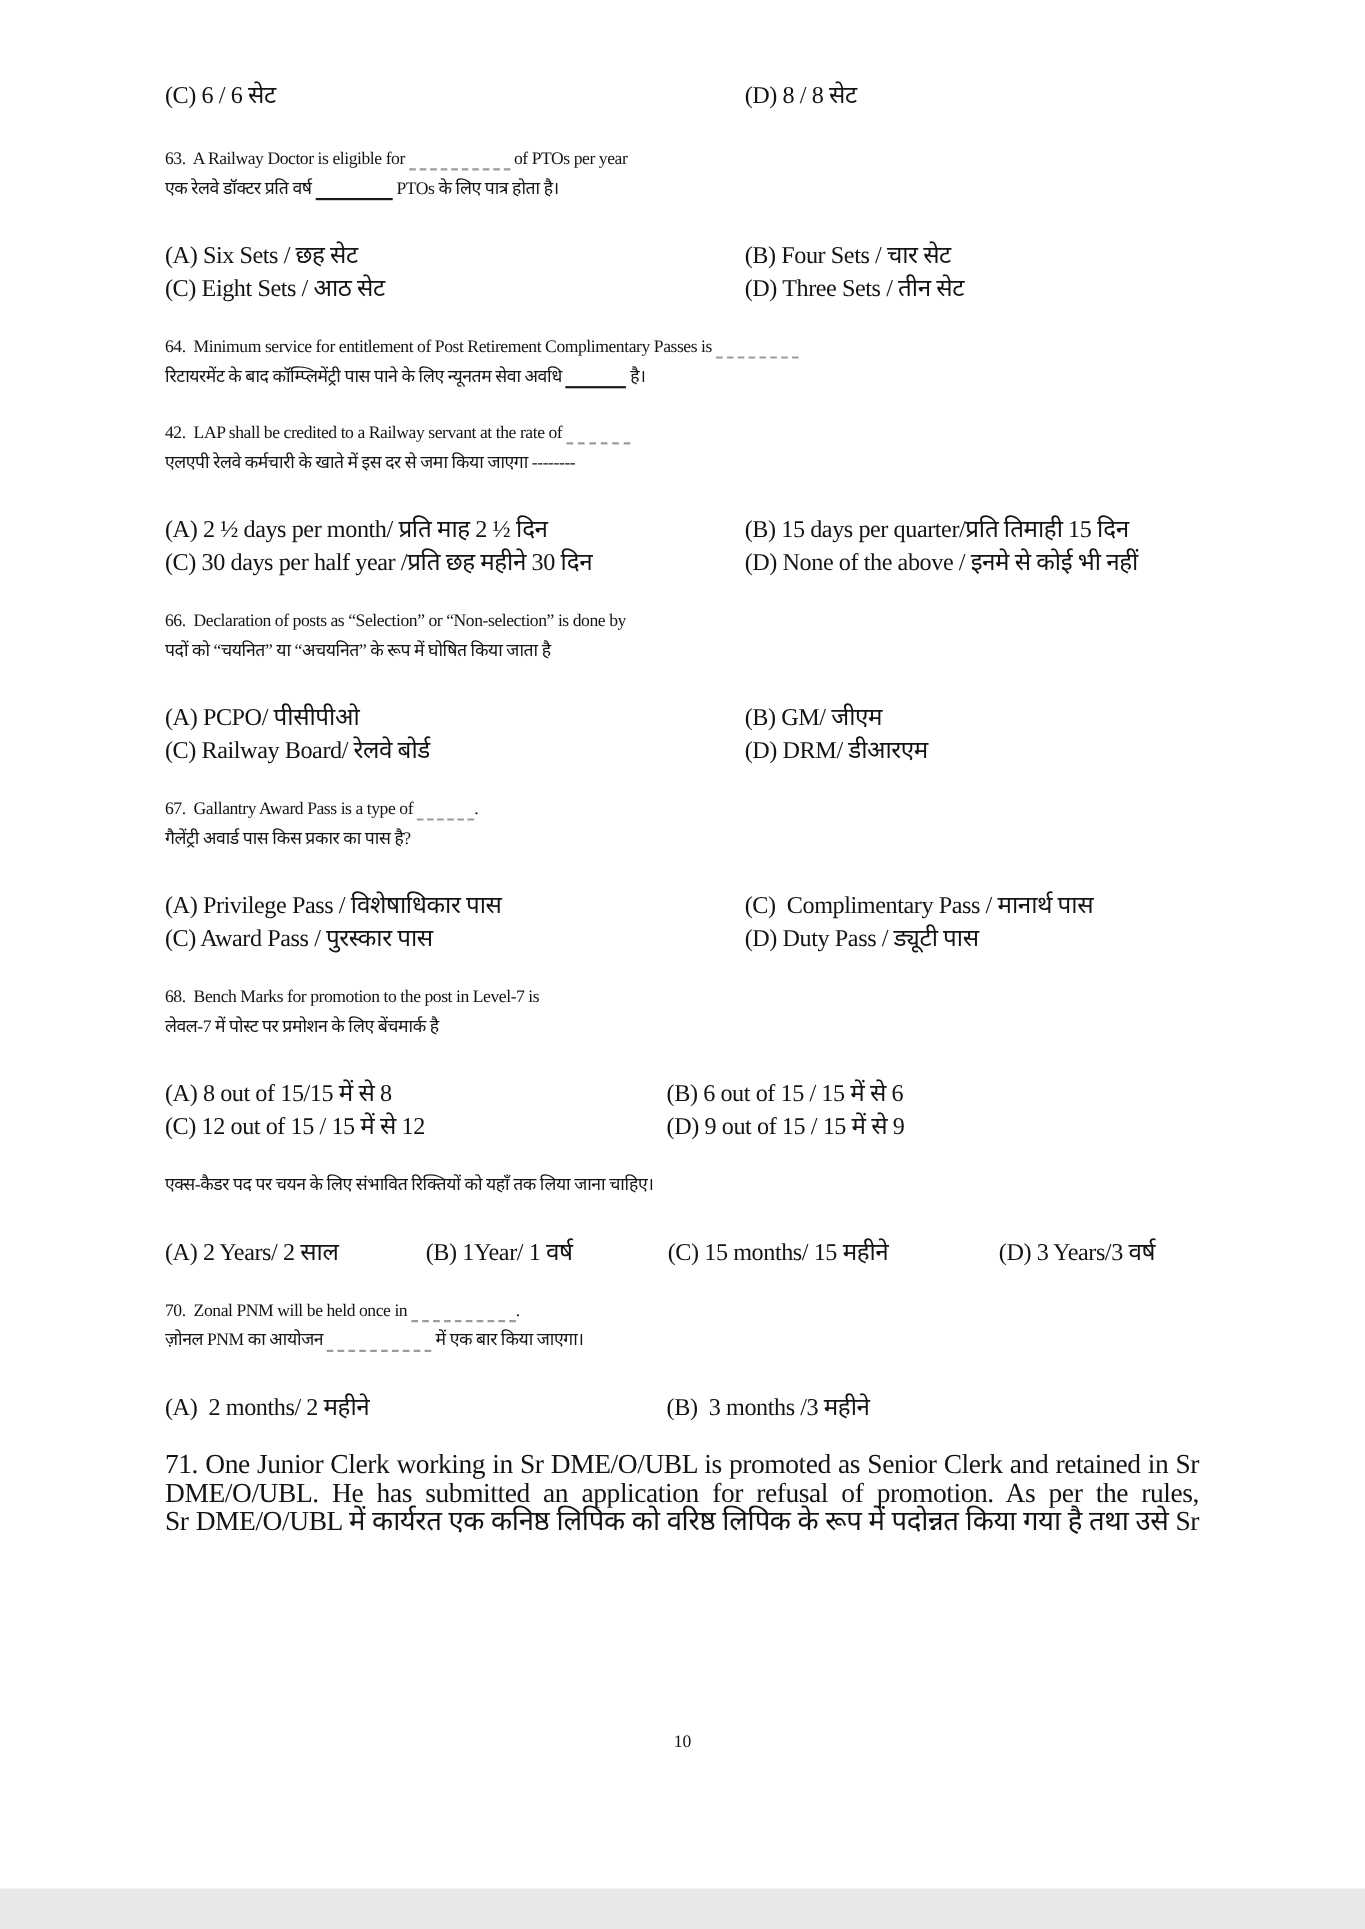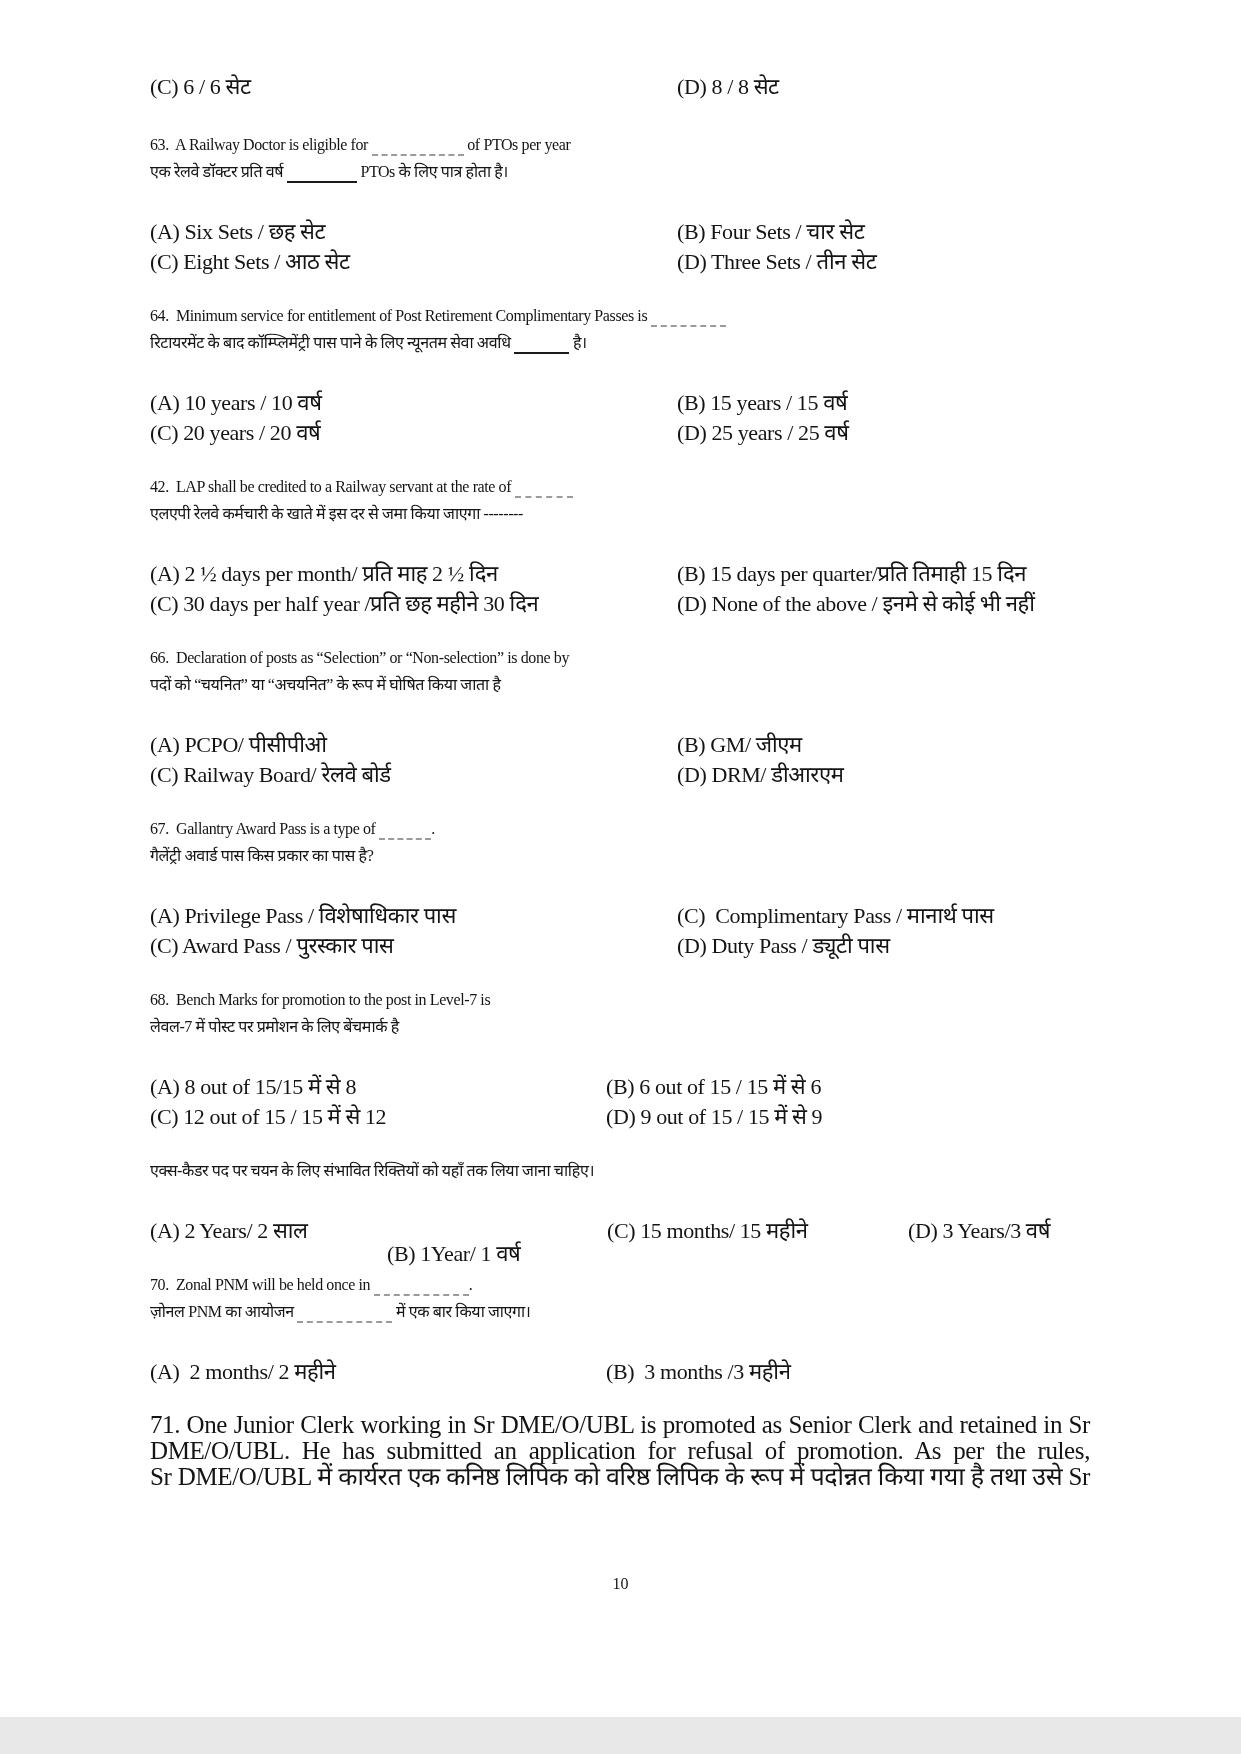--- a/index.html
+++ b/index.html
@@ -71,30 +71,20 @@
           </div>
           <div class="opt-row">
             <span class="opt-cell" style="left: 0px;">(C) Eight Sets / आठ सेट</span>
             <span class="opt-cell" style="left: 527px;">(D) Three Sets / तीन सेट</span>
           </div>
         </div>
       </div>
       <div class="section">
         <div class="qline"><span>64.  Minimum service for entitlement of Post Retirement Complimentary Passes is </span><span class="blank blank-dashed" style="width: 75px;"></span></div>
         <div class="qline"><span>रिटायरमेंट के बाद कॉम्प्लिमेंट्री पास पाने के लिए न्यूनतम सेवा अवधि </span><span class="blank blank-solid" style="width: 55px;"></span><span> है।</span></div>
-        <div class="opts">
-          <div class="opt-row">
-            <span class="opt-cell" style="left: 0px;">(A) 10 years / 10 वर्ष</span>
-            <span class="opt-cell" style="left: 527px;">(B) 15 years / 15 वर्ष</span>
-          </div>
-          <div class="opt-row">
-            <span class="opt-cell" style="left: 0px;">(C) 20 years / 20 वर्ष</span>
-            <span class="opt-cell" style="left: 527px;">(D) 25 years / 25 वर्ष</span>
-          </div>
-        </div>
       </div>
       <div class="section">
         <div class="qline"><span>42.  LAP shall be credited to a Railway servant at the rate of </span><span class="blank blank-dashed" style="width: 58px;"></span></div>
         <div class="qline"><span>एलएपी रेलवे कर्मचारी के खाते में इस दर से जमा किया जाएगा --------</span></div>
         <div class="opts">
           <div class="opt-row">
             <span class="opt-cell" style="left: 0px;">(A) 2 ½ days per month/ प्रति माह 2 ½ दिन</span>
             <span class="opt-cell" style="left: 527px;">(B) 15 days per quarter/प्रति तिमाही 15 दिन</span>
           </div>
           <div class="opt-row">
@@ -143,21 +133,21 @@
             <span class="opt-cell" style="left: 0px;">(C) 12 out of 15 / 15 में से 12</span>
             <span class="opt-cell" style="left: 456px;">(D) 9 out of 15 / 15 में से 9</span>
           </div>
         </div>
       </div>
       <div class="section">
         <div class="qline"><span>एक्स-कैडर पद पर चयन के लिए संभावित रिक्तियों को यहाँ तक लिया जाना चाहिए।</span></div>
         <div class="opts">
           <div class="opt-row">
             <span class="opt-cell" style="left: 0px;">(A) 2 Years/ 2 साल</span>
-            <span class="opt-cell" style="left: 237px; margin-top: 23px;">(B) 1Year/ 1 वर्ष</span>
+            <span class="opt-cell" style="left: 237px;">(B) 1Year/ 1 वर्ष</span>
             <span class="opt-cell" style="left: 457px;">(C) 15 months/ 15 महीने</span>
             <span class="opt-cell" style="left: 758px;">(D) 3 Years/3 वर्ष</span>
           </div>
         </div>
       </div>
       <div class="section">
         <div class="qline"><span>70.  Zonal PNM will be held once in </span><span class="blank blank-dashed" style="width: 95px;"></span><span>.</span></div>
         <div class="qline"><span>ज़ोनल PNM का आयोजन </span><span class="blank blank-dashed" style="width: 95px;"></span><span> में एक बार किया जाएगा।</span></div>
         <div class="opts">
           <div class="opt-row">

